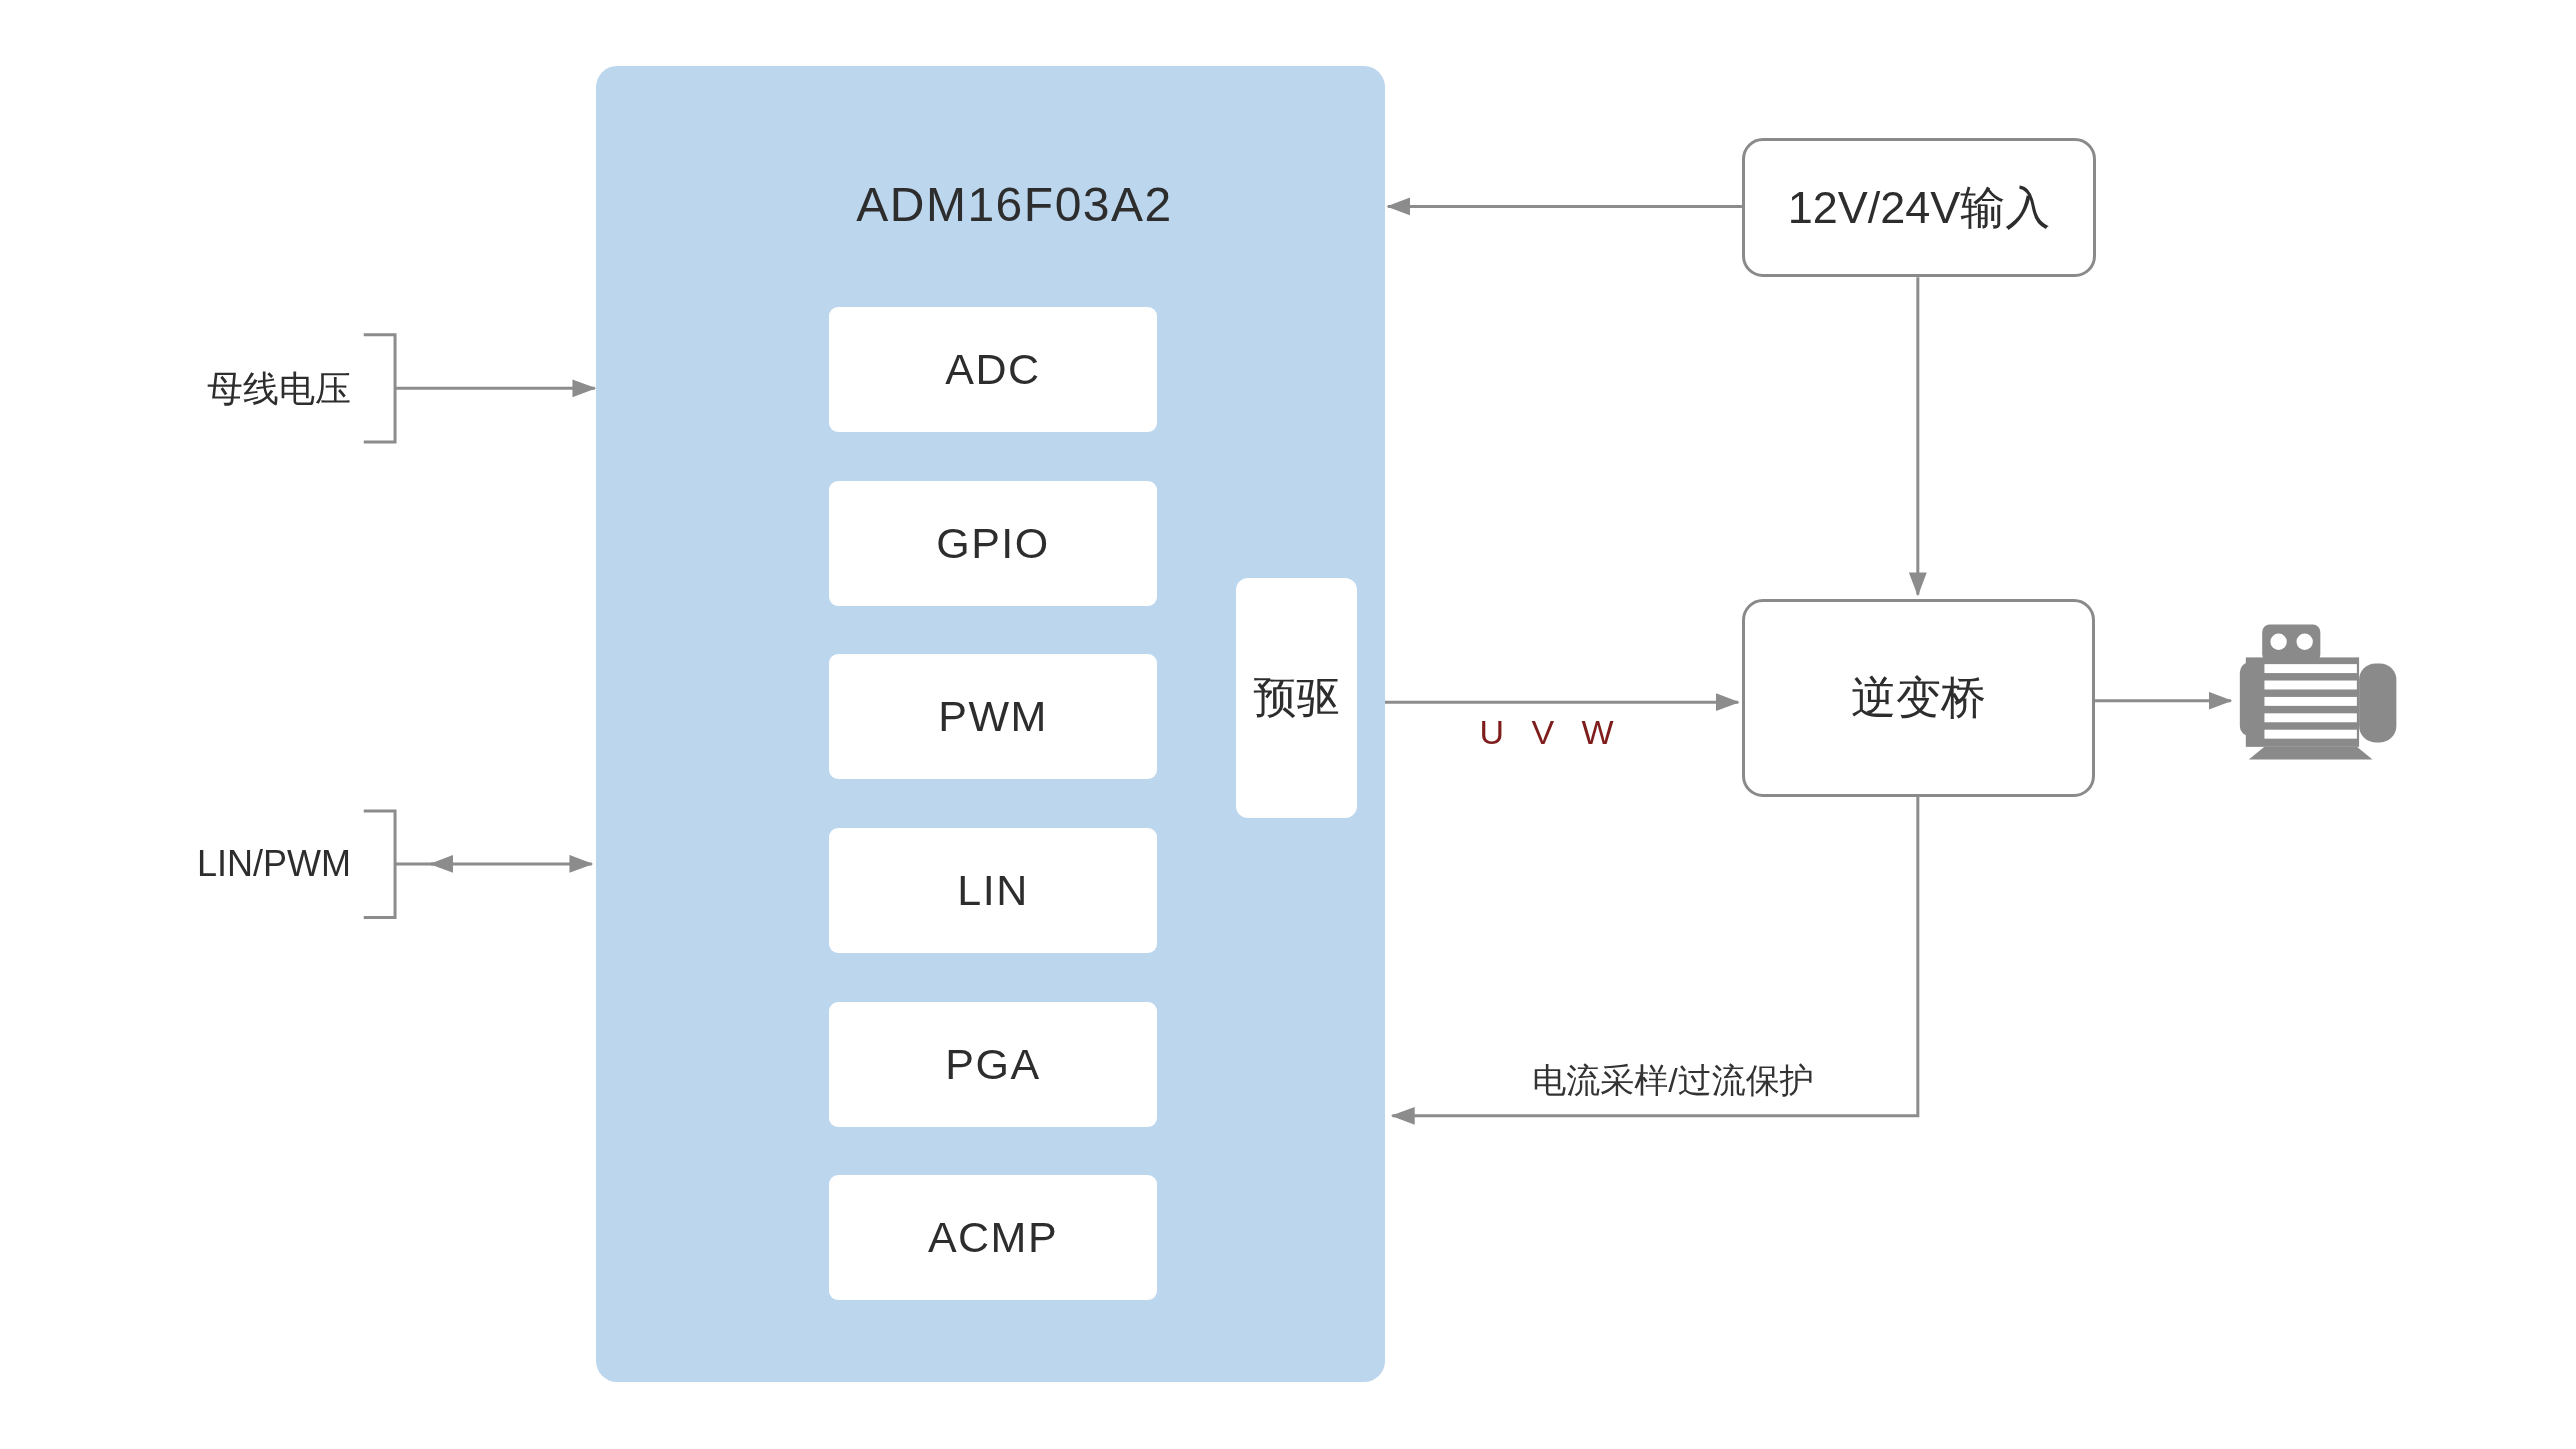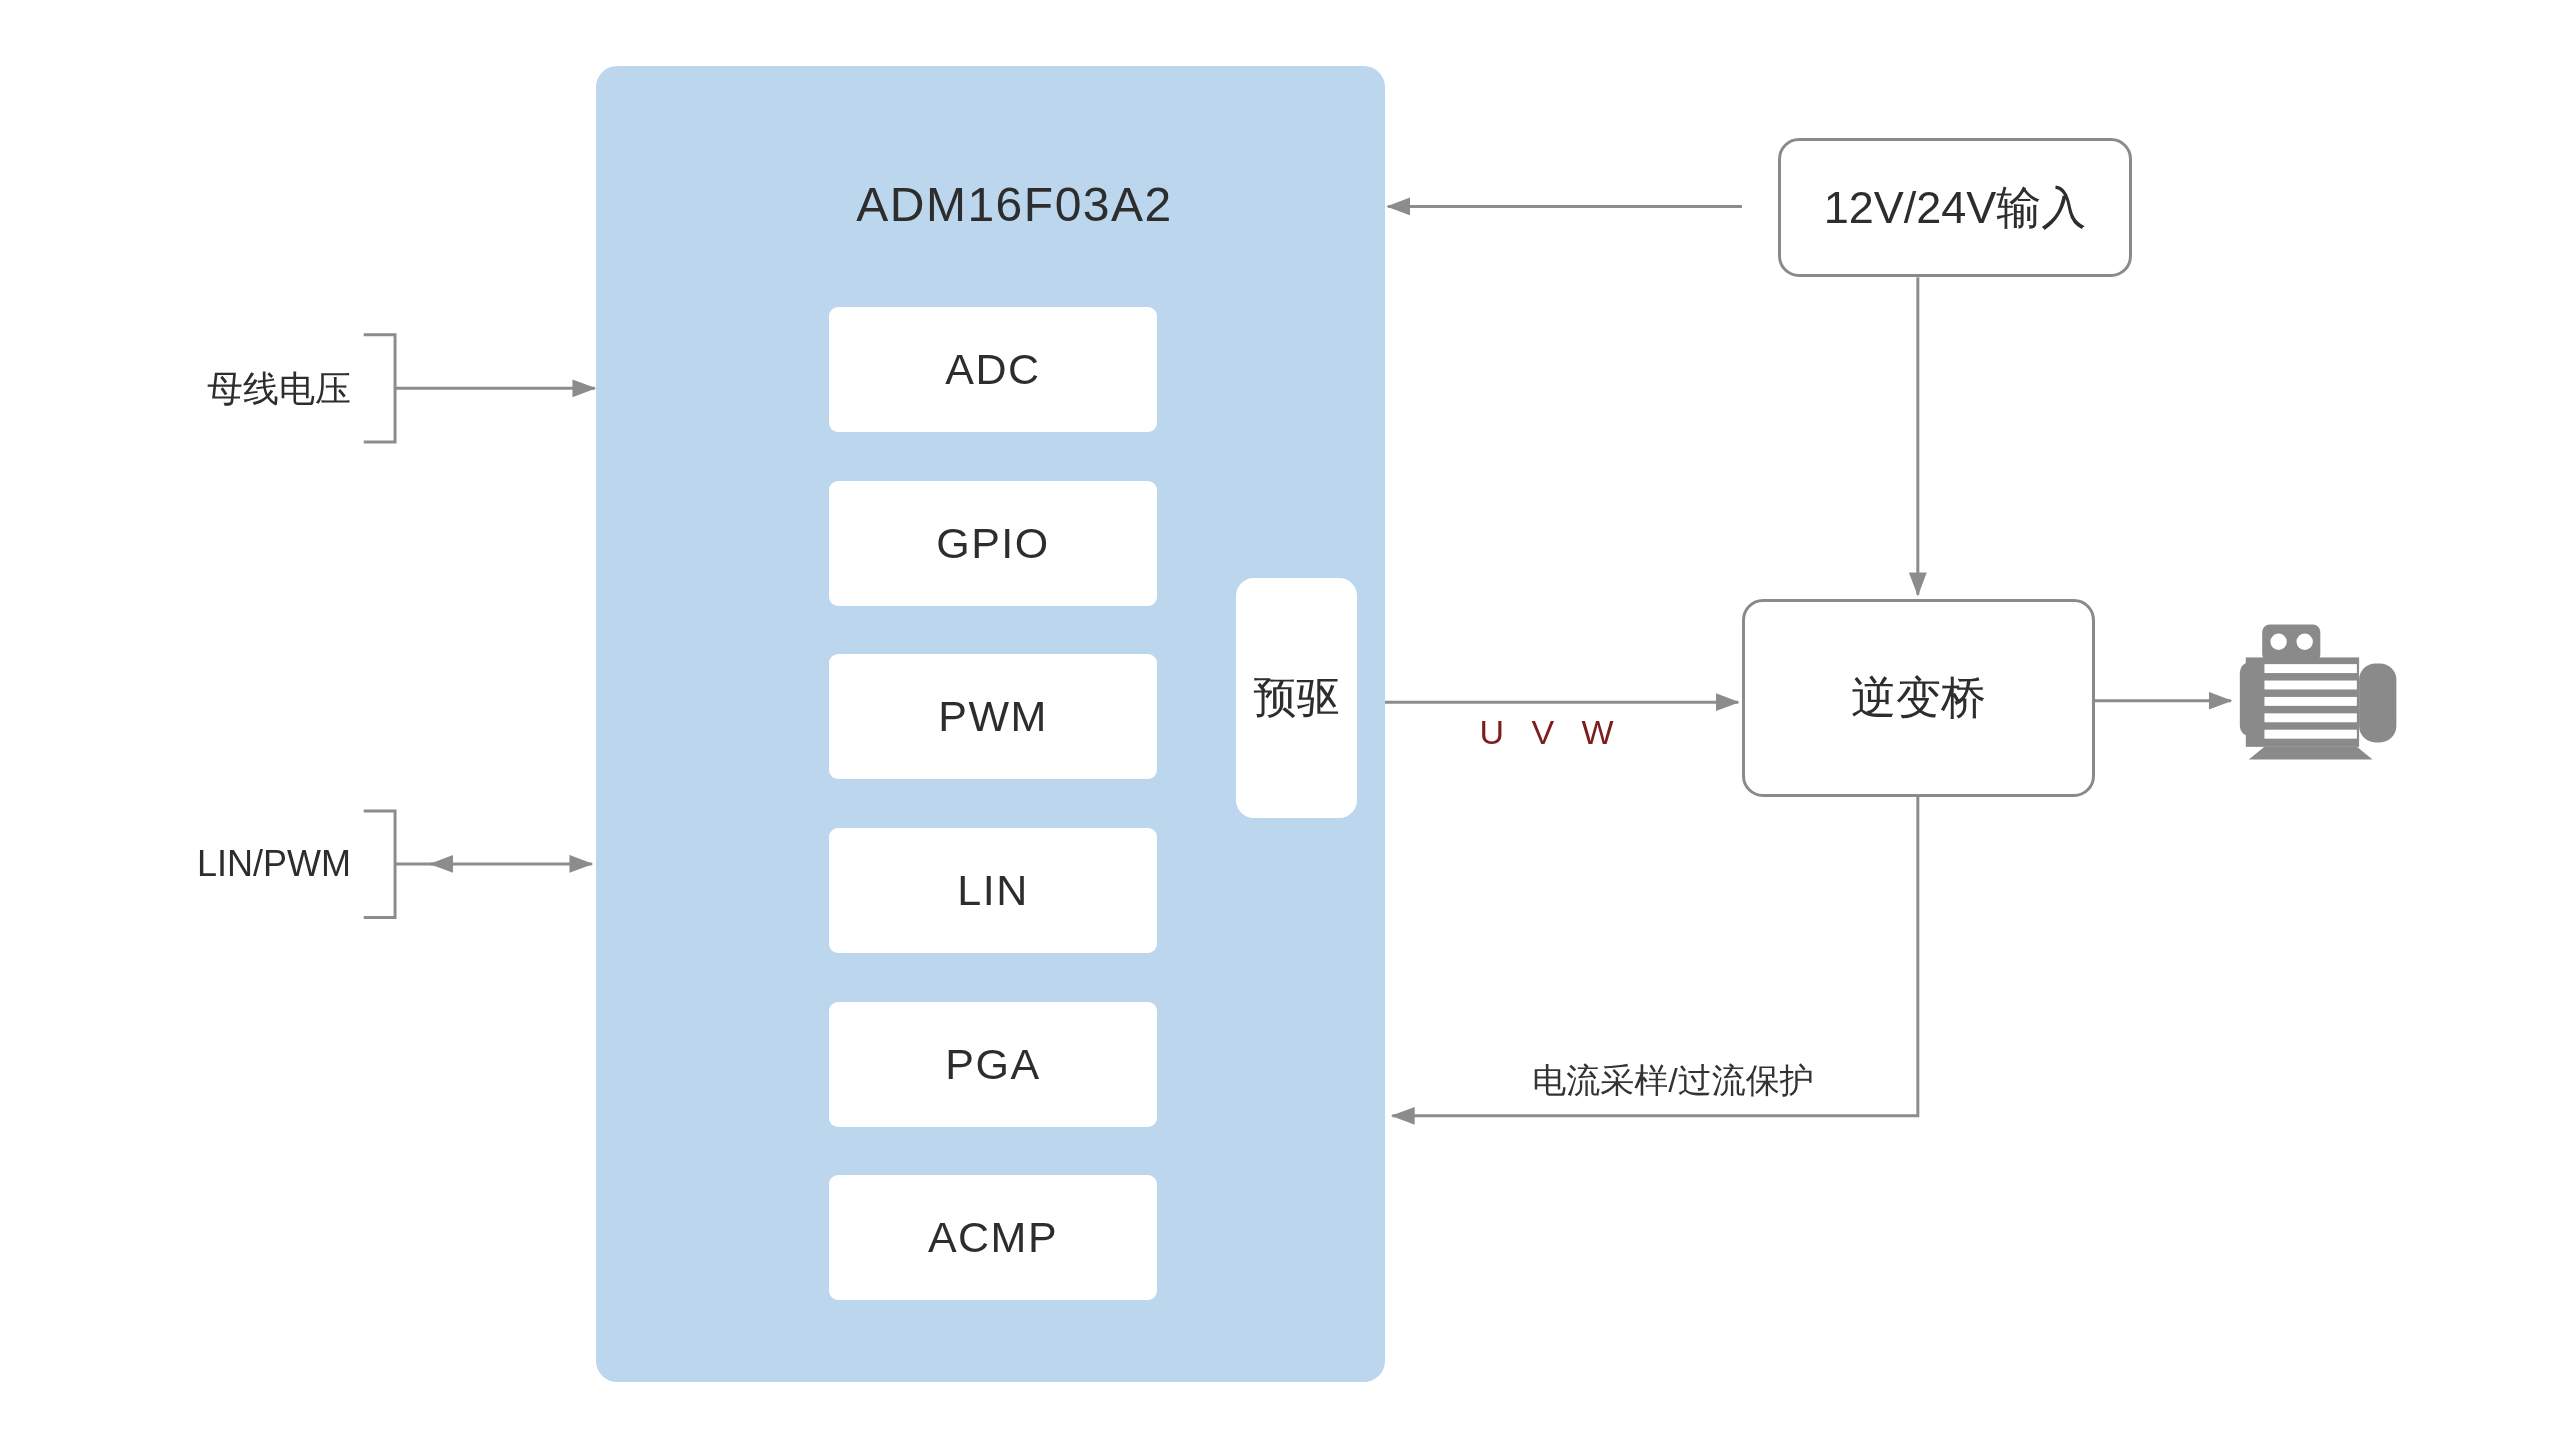--- a/index.html
+++ b/index.html
@@ -21,29 +21,29 @@
     left:620px;top:177px;width:789px;height:55px;
     font-size:48px;line-height:55px;text-align:center;letter-spacing:1.5px;
   }
   .block{
     left:829px;width:328px;height:125px;background:#fff;border-radius:9px;
     display:flex;align-items:center;justify-content:center;
     font-size:43px;letter-spacing:1.5px;
   }
   .b0{top:307px}.b1{top:481px}.b2{top:654px}.b3{top:828px}.b4{top:1002px}.b5{top:1175px}
   .predriver{
-    left:1236px;top:578px;width:121px;height:240px;background:#fff;border-radius:18px;
+    left:1236px;top:578px;width:121px;height:240px;background:#fff;border-radius:12px;
     display:flex;align-items:center;justify-content:center;font-size:43px;
   }
   .outer-box{
     background:#fff;border:3px solid var(--border);border-radius:21px;
     display:flex;align-items:center;justify-content:center;
     font-size:45px;box-sizing:border-box;
   }
-  .power-box{left:1742px;top:138px;width:354px;height:139px;margin-left:36px;}
+  .power-box{left:1742px;top:138px;width:354px;height:139px;}
   .inverter-box{left:1742px;top:599px;width:353px;height:198px;}
   .side-label{
     left:112px;width:239px;height:54px;line-height:54px;
     font-size:36px;text-align:right;white-space:nowrap;
   }
   .bus-label{top:362px;}
   .lin-label{top:837px;}
   .uvw-label{
     left:1439px;top:708px;width:224px;height:48px;line-height:48px;
     font-size:34px;letter-spacing:9px;text-align:center;color:#7f1d1d;

